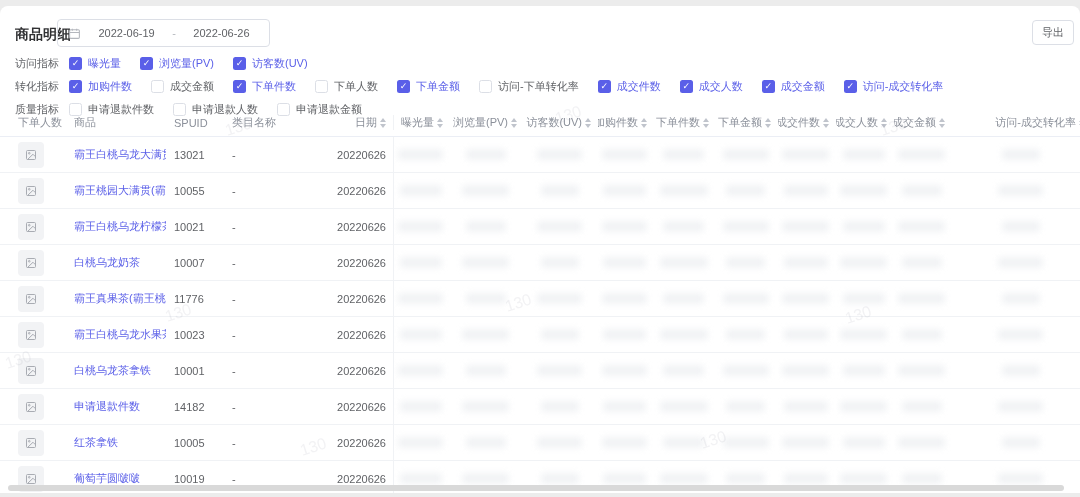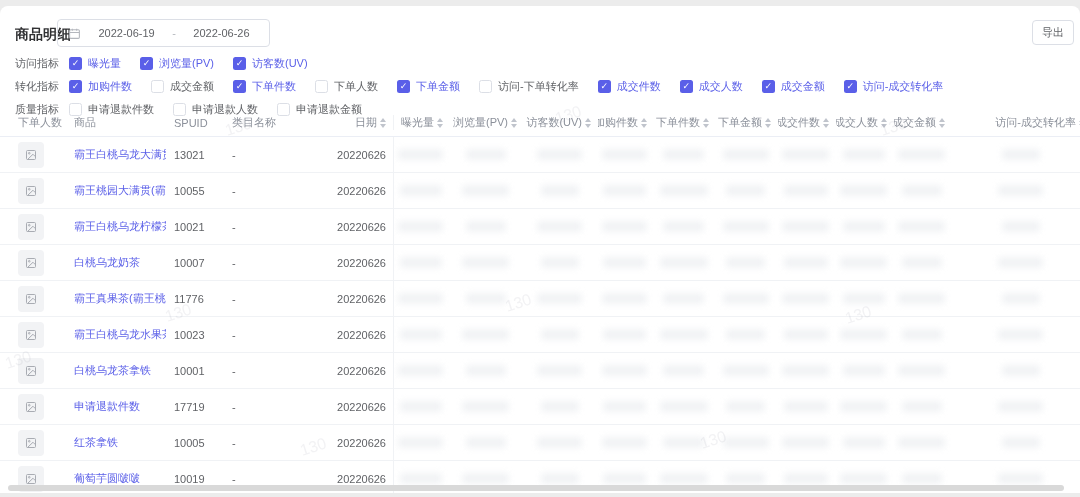--- a/index.html
+++ b/index.html
@@ -597,21 +597,21 @@
             <svg width="12" height="12" viewBox="0 0 24 24" fill="none" stroke="#a9acb3" stroke-width="2">
               <rect x="3" y="3" width="18" height="18" rx="2"></rect>
               <circle cx="8.5" cy="8.5" r="1.6"></circle>
               <path d="M21 15.5l-5-5L5 21"></path>
             </svg>
           </span>
         </div>
         <div class="td " style="width: 100px;">
           <span class="pname">申请退款件数</span>
         </div>
-        <div class="td " style="width: 58px;">17719</div>
+        <div class="td " style="width: 58px;">14182</div>
         <div class="td " style="width: 96px;">-</div>
         <div class="td  num sep" style="width: 70px;">20220626</div>
         <div class="td  num" style="width: 56px; justify-content: center;">
           <div class="blob" style="width: 42px;"></div>
         </div>
         <div class="td  num" style="width: 74px; justify-content: center;">
           <div class="blob" style="width: 47px;"></div>
         </div>
         <div class="td  num" style="width: 74px; justify-content: center;">
           <div class="blob" style="width: 38px;"></div>

